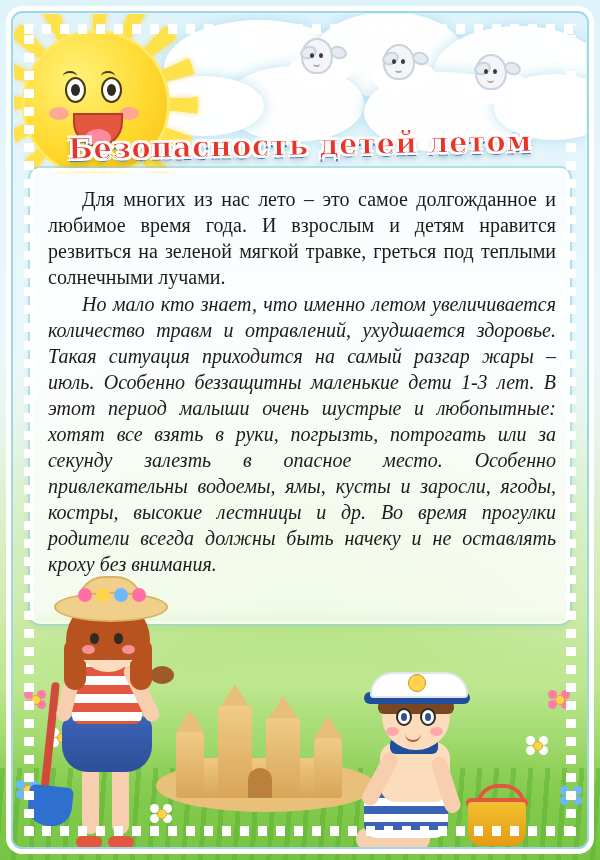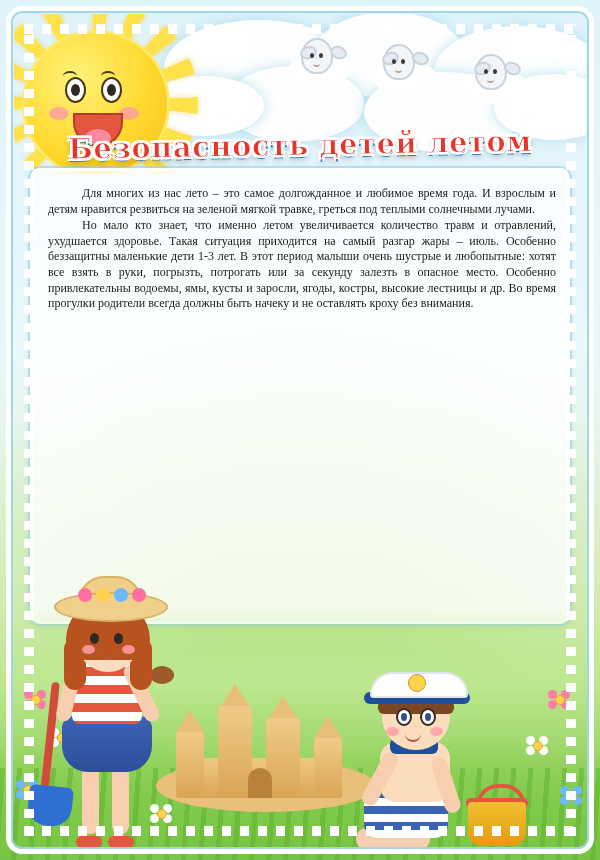--- a/index.html
+++ b/index.html
@@ -121,26 +121,26 @@
     -webkit-text-stroke:1px #ffffff;
     text-shadow:
       2px 2px 0 #ffffff, -2px 2px 0 #ffffff, 2px -2px 0 #ffffff, -2px -2px 0 #ffffff,
       0 3px 0 #2a7fc4, 0 4px 6px rgba(0,0,0,.35);
     transform:rotate(-1deg);
   }
 
   
   .text{
     position:absolute;left:48px;right:44px;top:186px;
-    font-size:12px;line-height:1.30;color:#1b1b1b;
+    font-size:20px;line-height:1.30;color:#1b1b1b;
     text-align:justify;
     z-index:6;
   }
   .text p{margin:0;text-indent:34px;}
-  .text p + p{margin-top:1px;}
+  .text p + p{margin-top:1px;font-style:italic;}
   .p2 { }
 
   
   .grass{
     position:absolute;left:0;right:0;bottom:0;height:250px;
     background:
       radial-gradient(ellipse 60% 70% at 18% 100%, #7fc94a 0%, rgba(127,201,74,0) 70%),
       radial-gradient(ellipse 60% 70% at 78% 100%, #7fc94a 0%, rgba(127,201,74,0) 70%),
       linear-gradient(180deg, rgba(188,231,143,0) 0%, #bde78f 30%, #8ccf55 70%, #6cbd3c 100%);
   }

